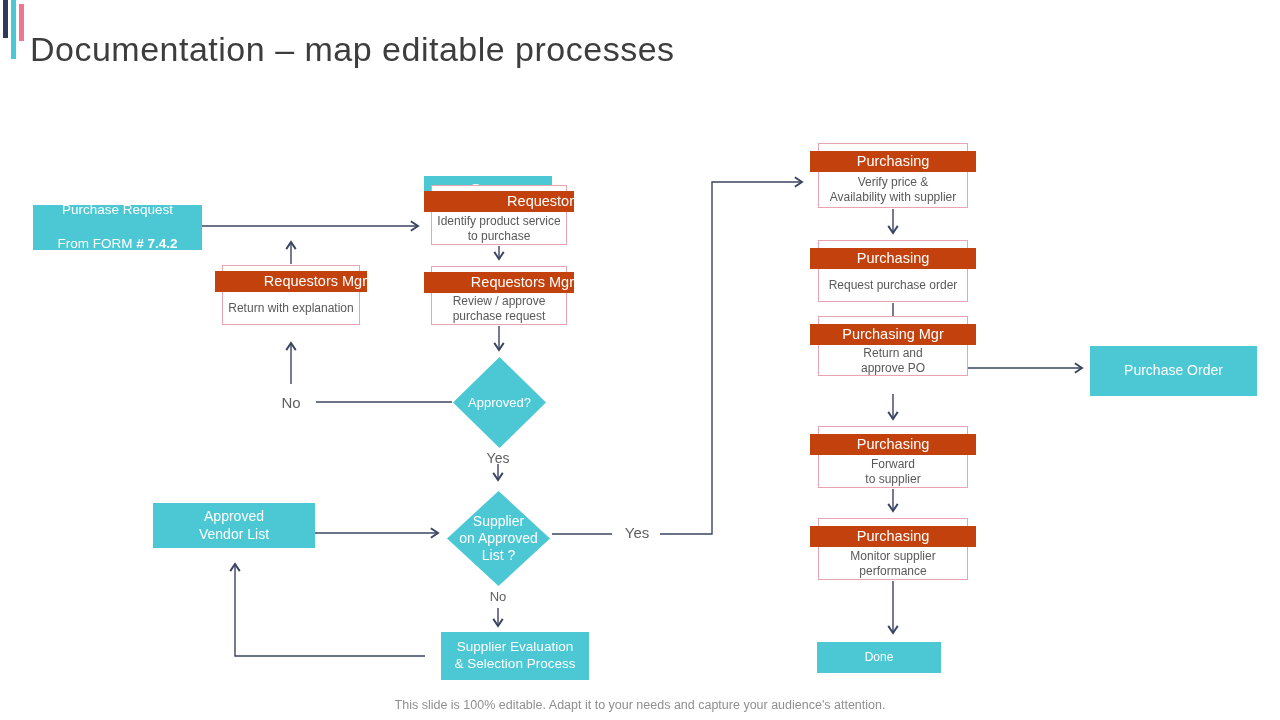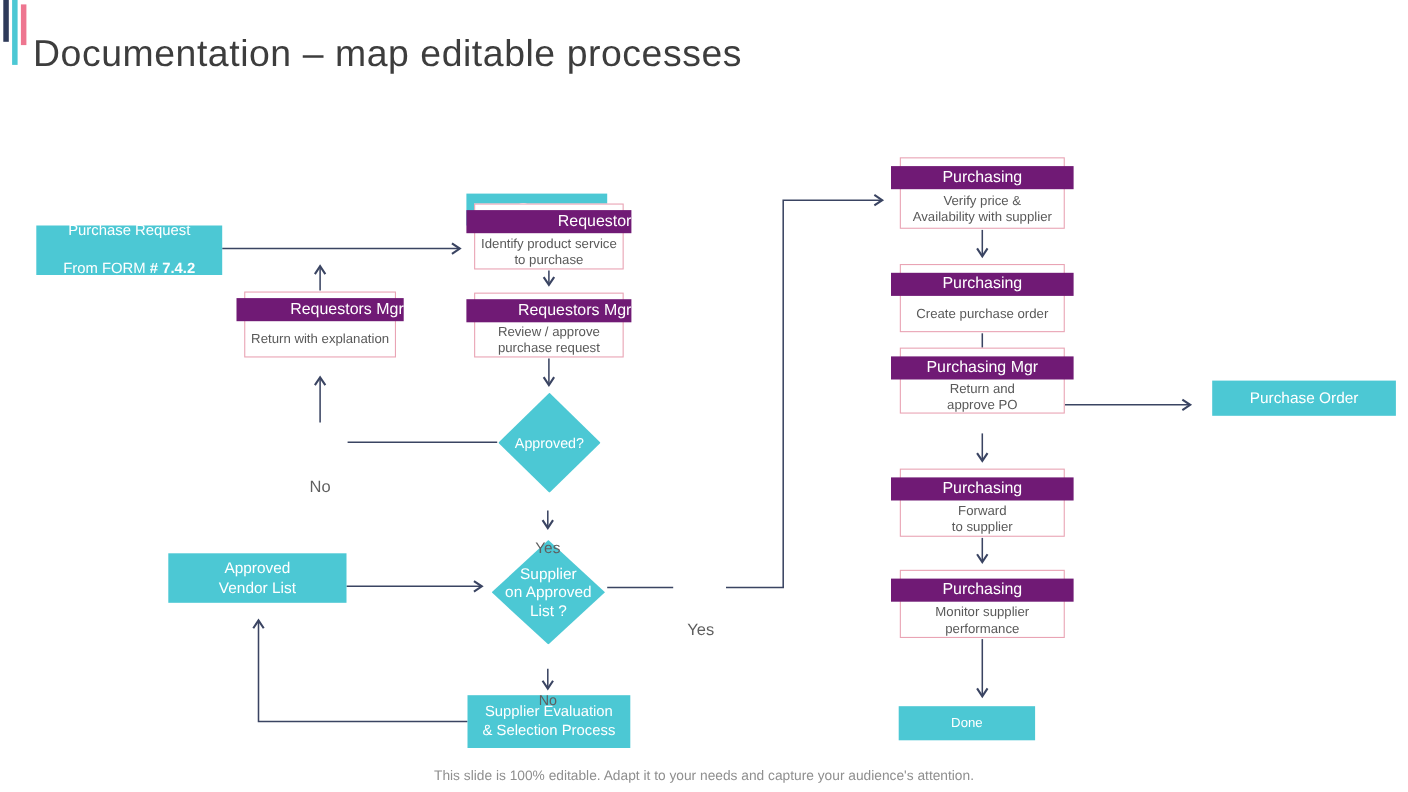--- a/index.html
+++ b/index.html
@@ -27,39 +27,39 @@
     position:absolute; z-index:2; background:#4CC8D4; color:#fff;
     display:flex; align-items:center; justify-content:center;
     text-align:center; white-space:pre-line; line-height:1.25;
   }
   
   .pbox{
     position:absolute; z-index:2; background:#fff;
     border:1px solid #E9A4B4; box-sizing:border-box;
   }
   .ribbon{
-    position:absolute; height:21px; background:#701a75; color:#fff;
+    position:absolute; height:21px; background:#c2410c; color:#fff;
     text-align:center; font-size:14.5px; line-height:21px;
   }
   .rib-c{left:-8px; right:-8px; top:5px;text-align:right;}   
   .rib-r{left:-9px; right:-9px; top:7px;}   
   .pbody{
     position:absolute; left:2px; right:2px; top:28px; bottom:1px;
     display:flex; align-items:center; justify-content:center;
     text-align:center; color:#595959; font-size:12px; line-height:1.25;
     white-space:pre-line;
   }
   .rib-r ~ .pbody{top:30px;}
   .diamond{
     position:absolute; z-index:2; background:#4CC8D4; color:#fff;
     clip-path:polygon(50% 0,100% 50%,50% 100%,0 50%);
     display:flex; align-items:center; justify-content:center;
     text-align:center; white-space:pre-line; line-height:1.2;
   }
-  .lbl{position:absolute; z-index:2; color:#5f5f5f; text-align:center;margin-top:40px;}
+  .lbl{position:absolute; z-index:2; color:#5f5f5f; text-align:center;}
 </style>
 </head>
 <body>
 
 <div id="slide">
 
   <div class="bar" style="left:3px;top:0;width:5px;height:38px;background:#2E3A59;"></div>
   <div class="bar" style="left:11px;top:0;width:5px;height:59px;background:#4CC8D4;"></div>
   <div class="bar" style="left:19px;top:4px;width:5px;height:37px;background:#EE7690;"></div>
 
@@ -99,24 +99,24 @@
   <div class="tbox" style="left:33px;top:205px;width:169px;height:45px;font-size:13.5px;">
     <div>
       <div>Purchase Request</div>
       <div><span>From FORM </span><b># 7.4.2</b></div>
     </div>
   </div>
 
   <div class="tbox" style="left:153px;top:503px;width:162px;height:45px;font-size:14px;">Approved
 Vendor List</div>
 
-  <div class="tbox" style="left:425px;top:632px;width:148px;height:48px;font-size:13.5px;">Supplier Evaluation
+  <div class="tbox" style="left:441px;top:632px;width:148px;height:48px;font-size:13.5px;">Supplier Evaluation
 &amp; Selection Process</div>
 
-  <div class="tbox" style="left:1090px;top:346px;width:167px;height:32px;font-size:14px;margin-left:12px;">Purchase Order</div>
+  <div class="tbox" style="left:1090px;top:346px;width:167px;height:50px;font-size:14px;">Purchase Order</div>
 
   <div class="tbox" style="left:817px;top:642px;width:124px;height:31px;font-size:12px;">Done</div>
 
   <div class="pbox" style="left:431px;top:185px;width:136px;height:60px;">
     <div class="ribbon rib-c">Requestor</div>
     <div class="pbody">Identify product service
 to purchase</div>
   </div>
 
   <div class="pbox" style="left:222px;top:265px;width:138px;height:60px;">
@@ -142,21 +142,21 @@
   <div class="lbl" style="left:484px;top:589px;width:28px;font-size:13px;">No</div>
 
   <div class="pbox" style="left:818px;top:143px;width:150px;height:65px;">
     <div class="ribbon rib-r">Purchasing</div>
     <div class="pbody">Verify  price &amp;
 Availability with supplier</div>
   </div>
 
   <div class="pbox" style="left:818px;top:240px;width:150px;height:62px;">
     <div class="ribbon rib-r">Purchasing</div>
-    <div class="pbody">Create purchase order</div>
+    <div class="pbody">Request purchase order</div>
   </div>
 
   <div class="pbox" style="left:818px;top:316px;width:150px;height:60px;">
     <div class="ribbon rib-r">Purchasing Mgr</div>
     <div class="pbody">Return and
 approve PO</div>
   </div>
 
   <div class="pbox" style="left:818px;top:426px;width:150px;height:62px;">
     <div class="ribbon rib-r">Purchasing</div>

